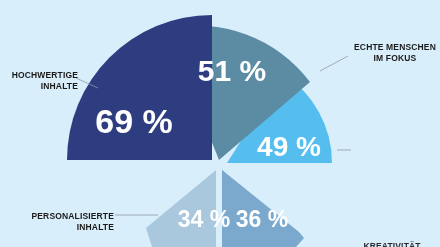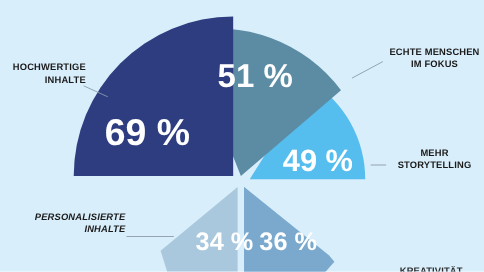--- a/index.html
+++ b/index.html
@@ -82,27 +82,25 @@
     <text class="slice-value" x="289" y="146" font-size="28">49 %</text>
     <text class="slice-value" x="204" y="219" font-size="23">34 %</text>
     <text class="slice-value" x="262" y="219" font-size="23">36 %</text>
 
     <path class="leader" d="M 76 78 L 98 88"></path>
     <path class="leader" d="M 320 71 L 348 56"></path>
     <path class="leader" d="M 337 150 L 351 150"></path>
     <path class="leader" d="M 115 215 L 158 215"></path>
   </svg>
 
-  <div class="callout left" style="left: 8px; top: 56px; width: 70px;">HOCHWERTIGE
+  <div class="callout left" style="left: 8px; top: 70px; width: 70px;">HOCHWERTIGE
 INHALTE</div>
 
   <div class="callout right" style="left: 351px; top: 42px; width: 88px;">ECHTE MENSCHEN
 IM FOKUS</div>
 
-  <div class="callout right" style="left: 353px; top: 134px; width: 84px;">MEHR
-STORYTELLING</div>
 
-  <div class="callout left" style="left: 30px; top: 192px; width: 84px; font-style: italic;">PERSONALISIERTE
+  <div class="callout left" style="left: 30px; top: 211px; width: 84px;">PERSONALISIERTE
 INHALTE</div>
 
   <div class="callout right callout-cropped" style="left: 347px; top: 241px; width: 90px;">KREATIVITÄT</div>
 
 </div>
 
 </body></html>

